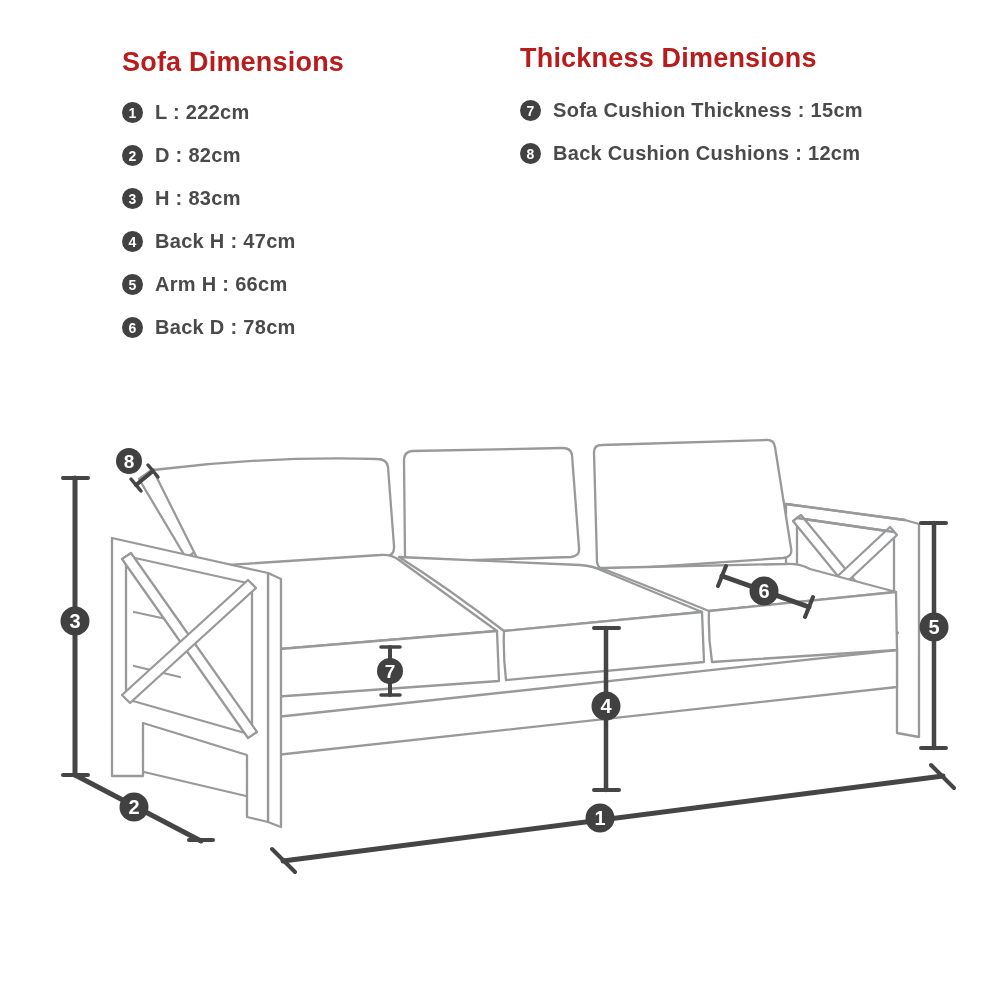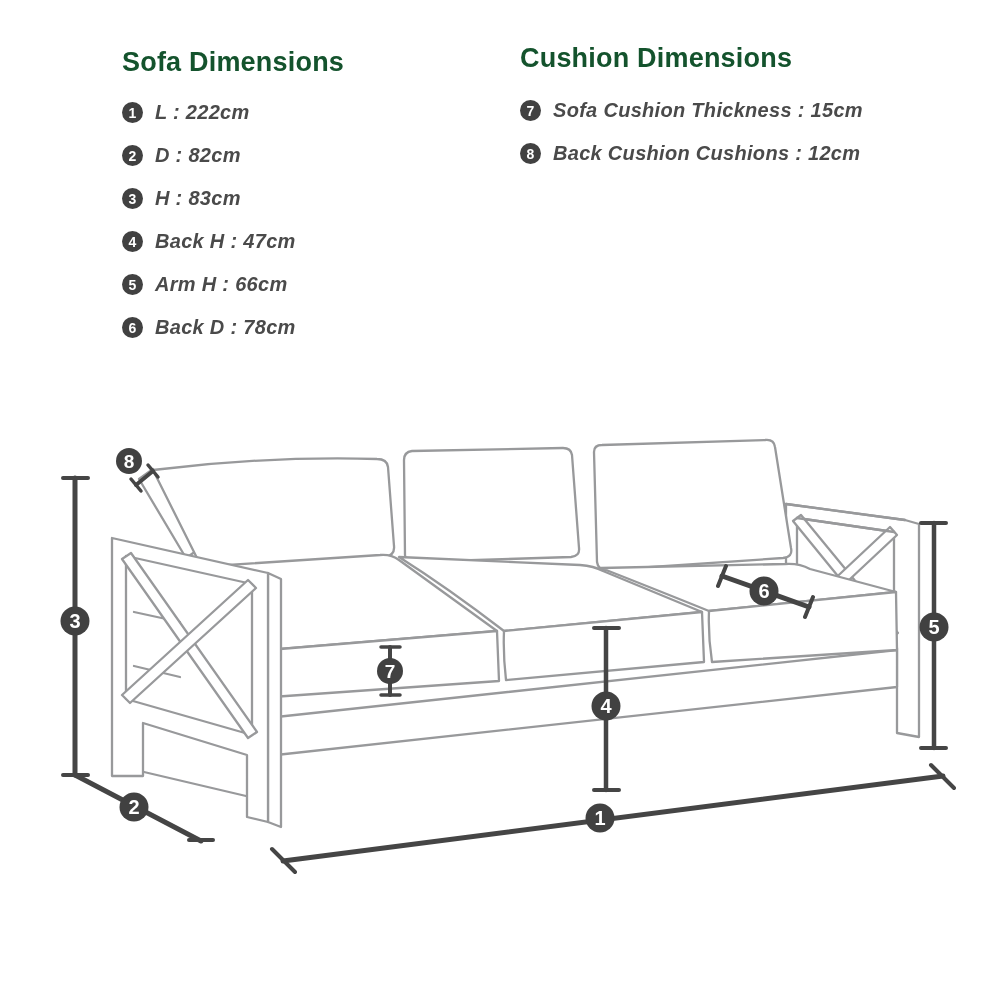--- a/index.html
+++ b/index.html
@@ -2,30 +2,30 @@
 <html><head>
 <meta charset="utf-8">
 <style>
   html,body{margin:0;padding:0;}
   body{
     width:1000px;height:1000px;position:relative;background:#ffffff;
     font-family:"Liberation Sans",sans-serif;overflow:hidden;
   }
   .panel{position:absolute;}
   .panel h2{
-    margin:0;font-size:27px;line-height:1;font-weight:700;color:#14532d;letter-spacing:.2px;
+    margin:0;font-size:27px;line-height:1;font-weight:700;color:#b91c1c;letter-spacing:.2px;
   }
   .rows{display:flex;flex-direction:column;}
   .dim-row{display:flex;align-items:center;height:43px;}
   .nbadge{
     flex:0 0 auto;width:21px;height:21px;border-radius:50%;background:#414141;color:#ffffff;
     display:inline-flex;align-items:center;justify-content:center;
     font-size:14px;font-weight:700;line-height:1;margin-right:12px;
   }
-  .lbl{font-size:20px;font-weight:700;color:#4a4a4a;letter-spacing:.3px;white-space:pre;font-style:italic;}
+  .lbl{font-size:20px;font-weight:700;color:#4a4a4a;letter-spacing:.3px;white-space:pre;}
   #diagram-svg{position:absolute;left:0;top:0;}
   .badge-num{font-family:"Liberation Sans",sans-serif;font-weight:700;fill:#ffffff;}
 </style>
 </head>
 <body>
 
 <div class="panel" style="left:122px;top:49px;">
   <h2>Sofa Dimensions</h2>
   <div class="rows" style="margin-top:15px;">
     <div class="dim-row">
@@ -49,21 +49,21 @@
       <span class="lbl">Arm H : 66cm</span>
     </div>
     <div class="dim-row">
       <span class="nbadge">6</span>
       <span class="lbl">Back D : 78cm</span>
     </div>
   </div>
 </div>
 
 <div class="panel" style="left:520px;top:45px;">
-  <h2>Cushion Dimensions</h2>
+  <h2>Thickness Dimensions</h2>
   <div class="rows" style="margin-top:17px;">
     <div class="dim-row">
       <span class="nbadge">7</span>
       <span class="lbl">Sofa Cushion Thickness : 15cm</span>
     </div>
     <div class="dim-row">
       <span class="nbadge">8</span>
       <span class="lbl">Back Cushion Cushions : 12cm</span>
     </div>
   </div>

